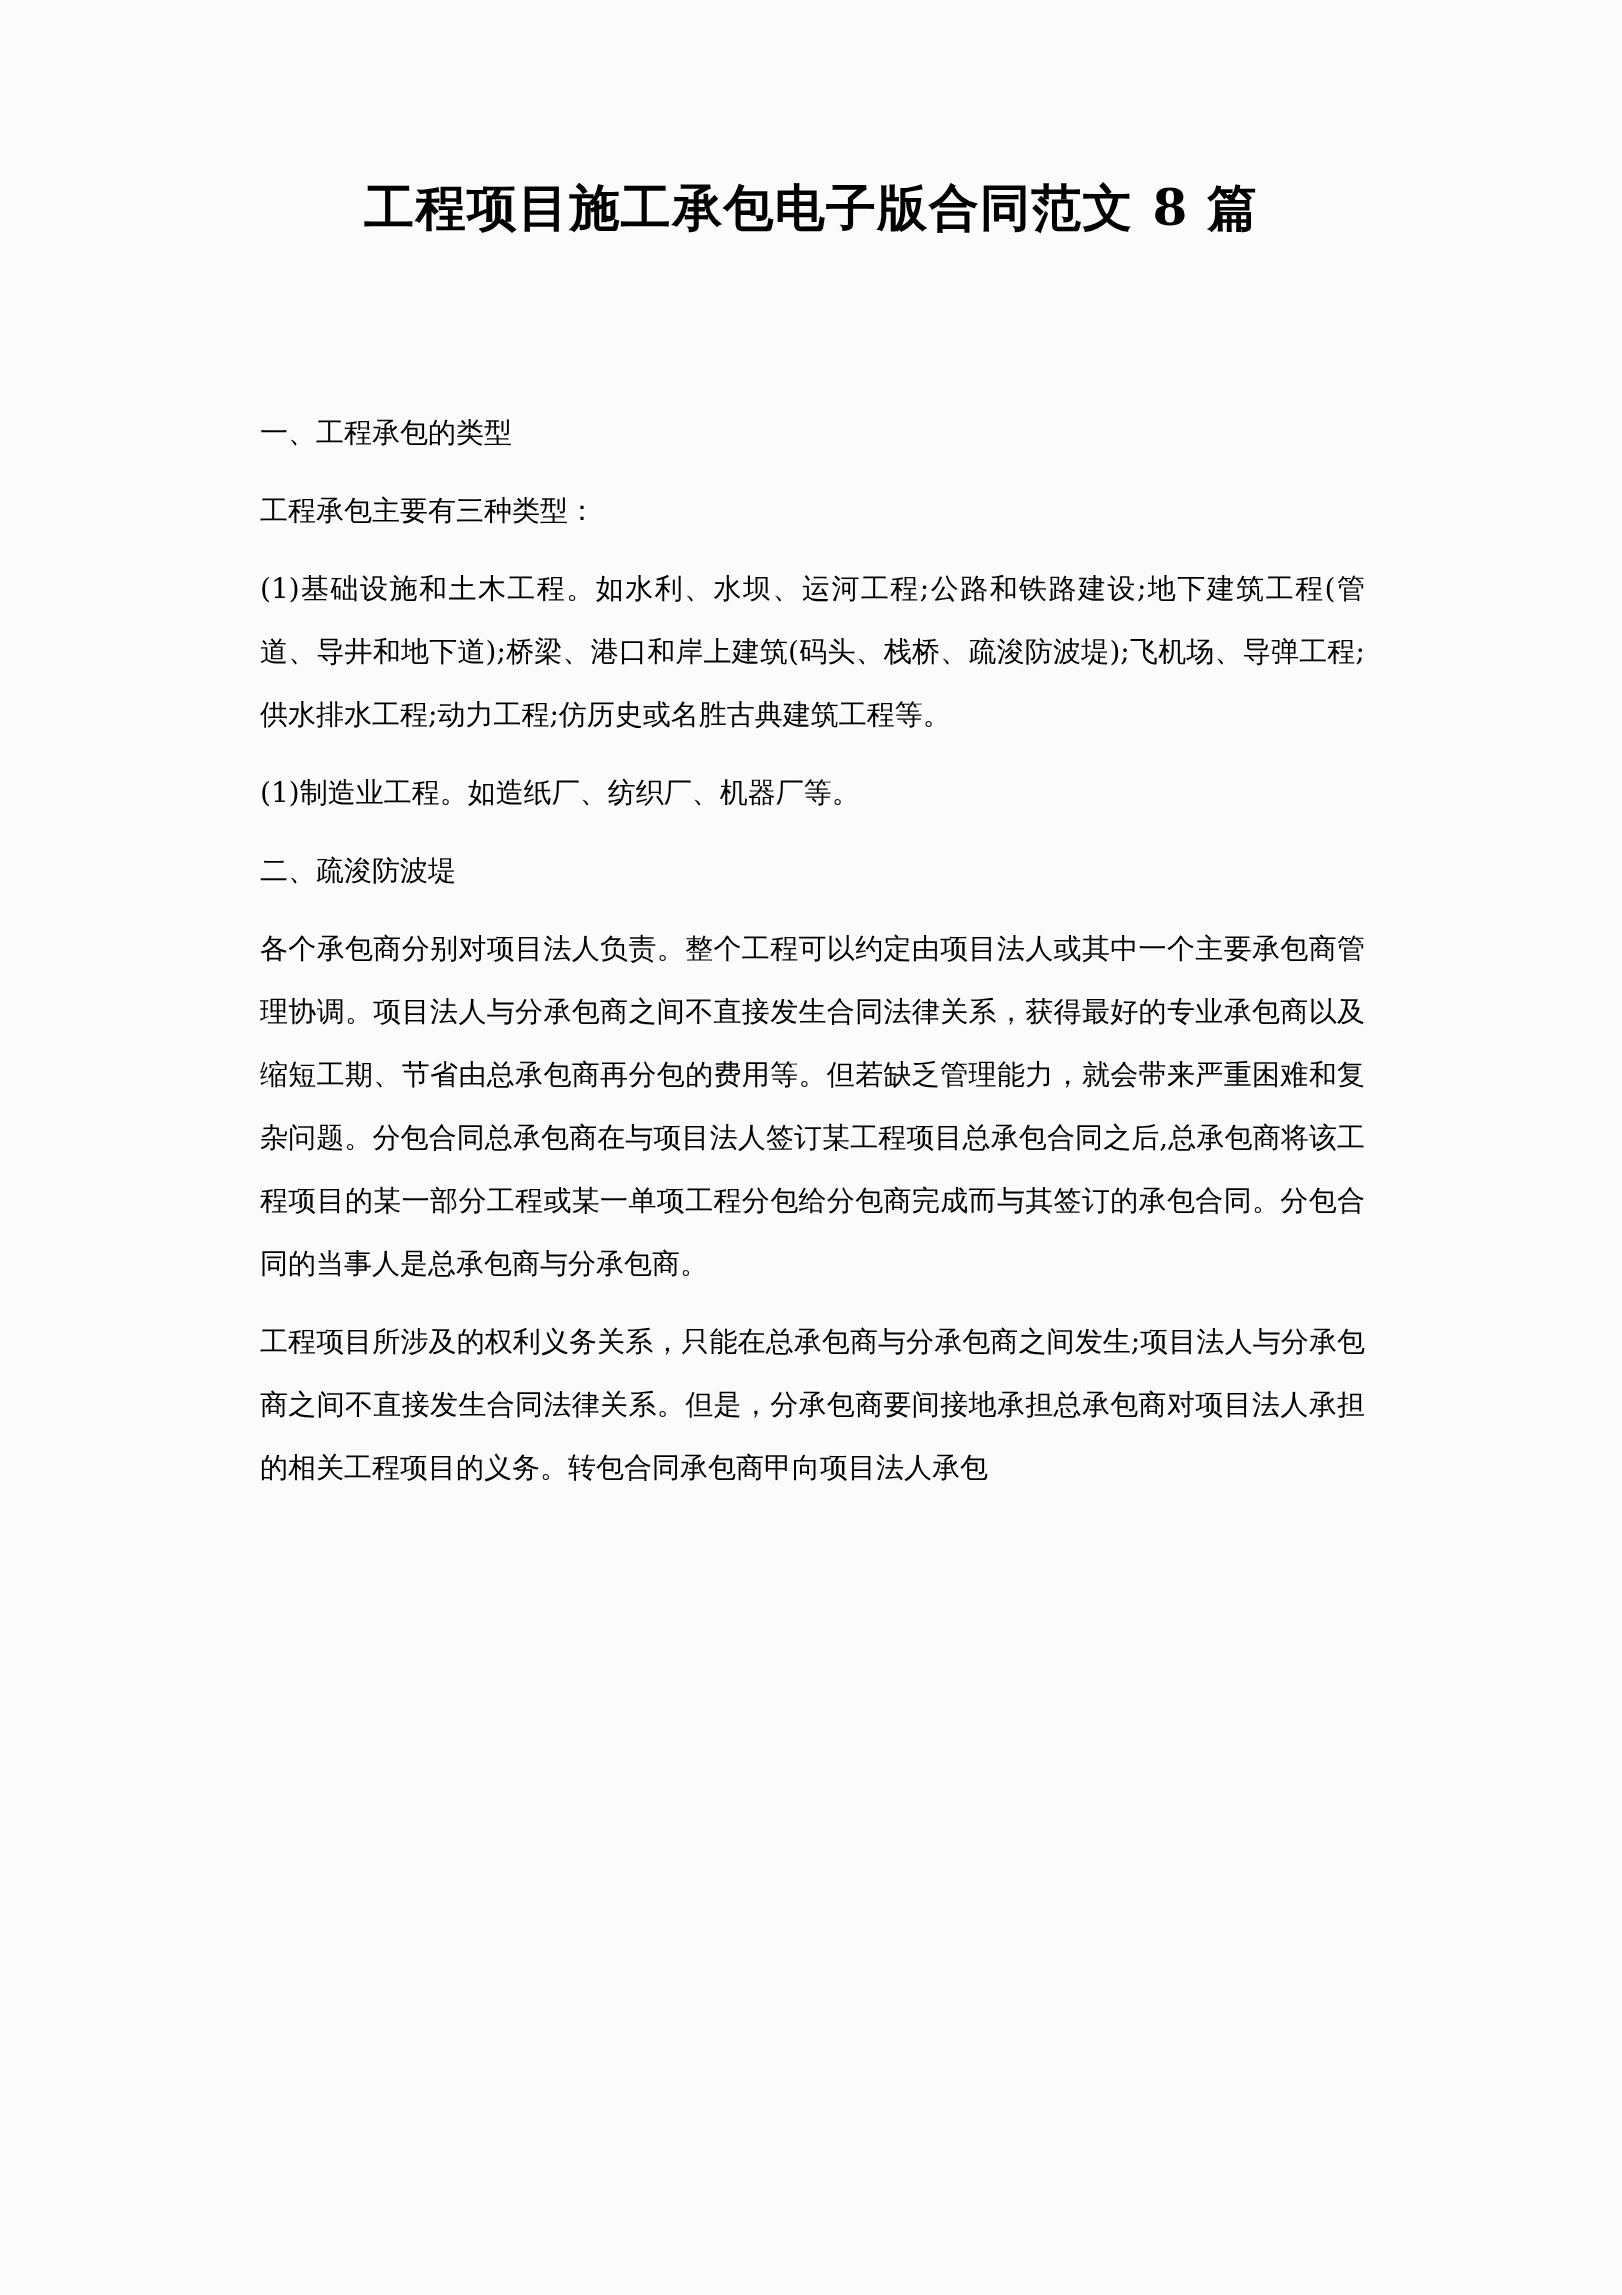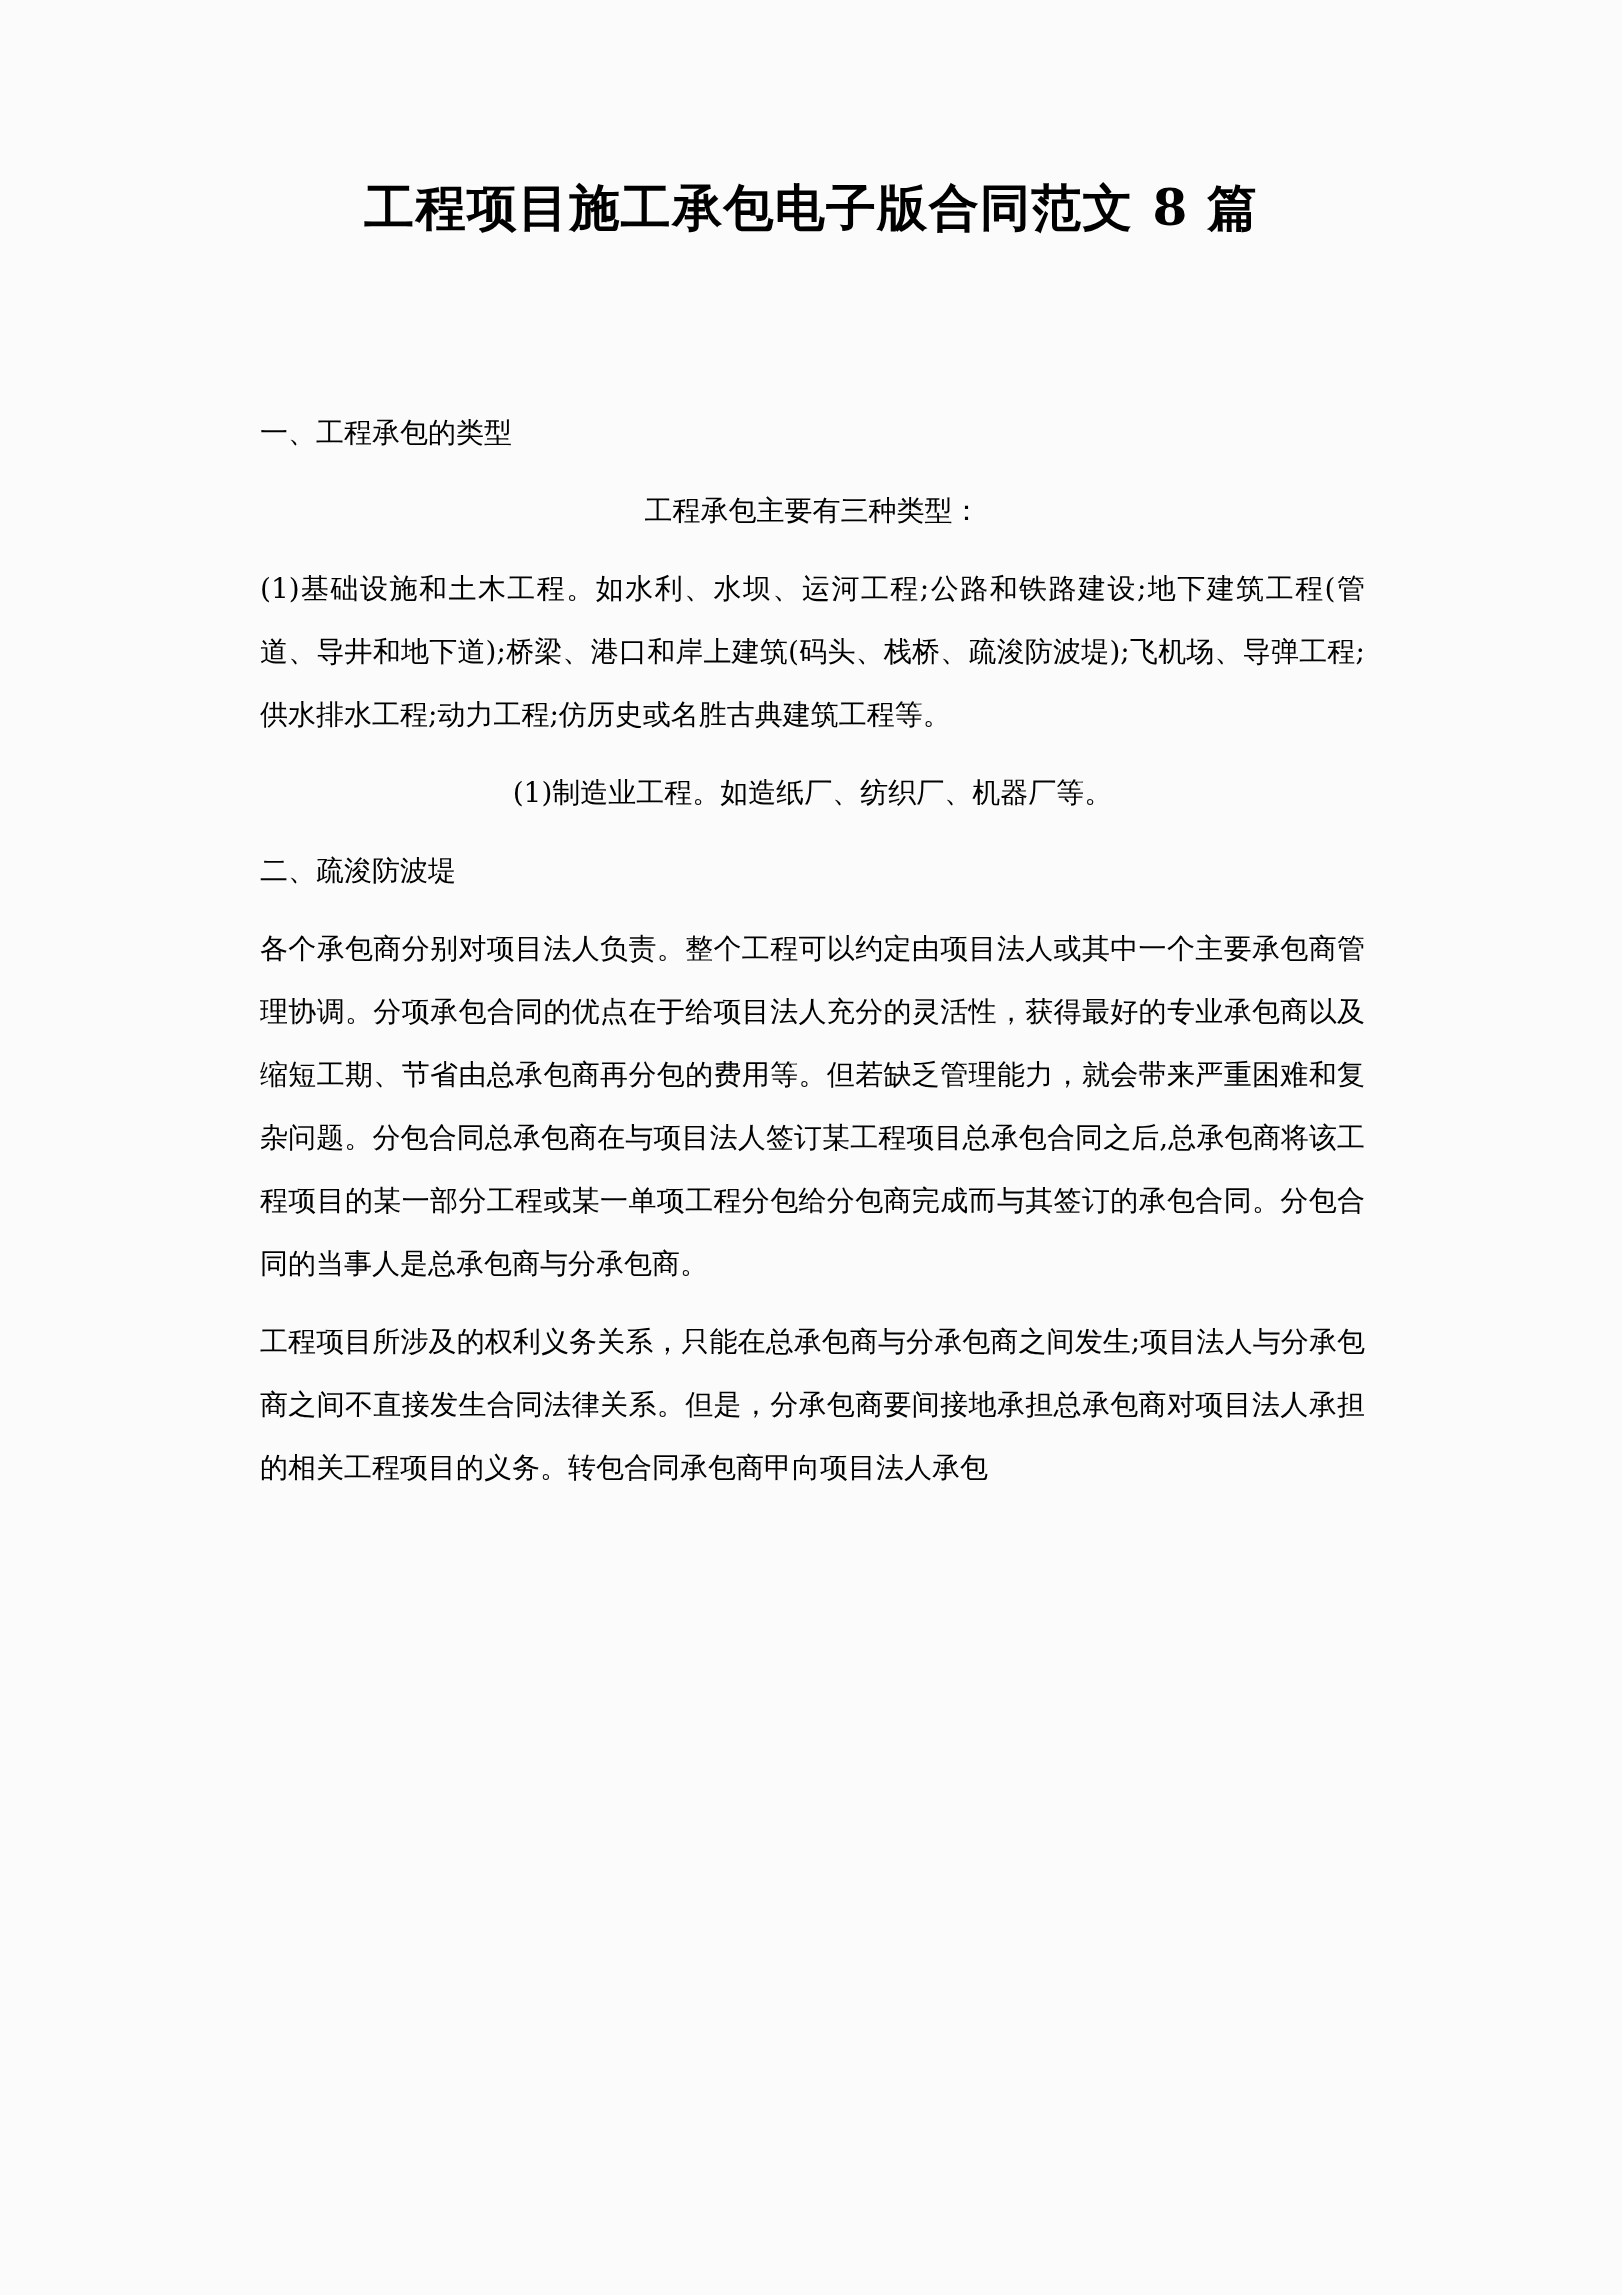--- a/index.html
+++ b/index.html
@@ -47,21 +47,21 @@
     text-align: justify;
     text-justify: inter-ideograph;
     letter-spacing: 0px;
     font-family: "DejaVu Serif", "Liberation Serif", serif;
     word-break: break-all;
   }
   .para.heading {
     text-align: left;
   }
   .para.short {
-    text-align: center;
+    text-align: left;
   }
 </style>
 </head>
 <body>
 
 <div class="page">
 
   <div class="doc-title">工程项目施工承包电子版合同范文 8 篇</div>
 
   <div class="body-block">
@@ -71,20 +71,20 @@
     <p class="para short">工程承包主要有三种类型：</p>
 
     <p class="para">(1)基础设施和土木工程。如水利、水坝、运河工程;公路和铁路建设;地下建筑工程(管道、导井和地下道);桥梁、港口和岸上建筑(码头、栈桥、疏浚防波堤);飞机场、导弹工程;供水排水工程;动力工程;仿历史或名胜古典建筑工程等。</p>
 
 
     <p class="para short">(1)制造业工程。如造纸厂、纺织厂、机器厂等。</p>
 
     <p class="para heading">二、疏浚防波堤</p>
 
 
-    <p class="para">各个承包商分别对项目法人负责。整个工程可以约定由项目法人或其中一个主要承包商管理协调。分项承包合同的优点在于给项目法人充分的灵活性，获得最好的专业承包商以及缩短工期、节省由总承包商再分包的费用等。但若缺乏管理能力，就会带来严重困难和复杂问题。分包合同总承包商在与项目法人签订某工程项目总承包合同之后,总承包商将该工程项目的某一部分工程或某一单项工程分包给分包商完成而与其签订的承包合同。分包合同的当事人是总承包商与分承包商。</p>
+    <p class="para">各个承包商分别对项目法人负责。整个工程可以约定由项目法人或其中一个主要承包商管理协调。项目法人与分承包商之间不直接发生合同法律关系，获得最好的专业承包商以及缩短工期、节省由总承包商再分包的费用等。但若缺乏管理能力，就会带来严重困难和复杂问题。分包合同总承包商在与项目法人签订某工程项目总承包合同之后,总承包商将该工程项目的某一部分工程或某一单项工程分包给分包商完成而与其签订的承包合同。分包合同的当事人是总承包商与分承包商。</p>
 
     <p class="para">工程项目所涉及的权利义务关系，只能在总承包商与分承包商之间发生;项目法人与分承包商之间不直接发生合同法律关系。但是，分承包商要间接地承担总承包商对项目法人承担的相关工程项目的义务。转包合同承包商甲向项目法人承包</p>
 
   </div>
 
 </div>
 
 
 </body></html>

